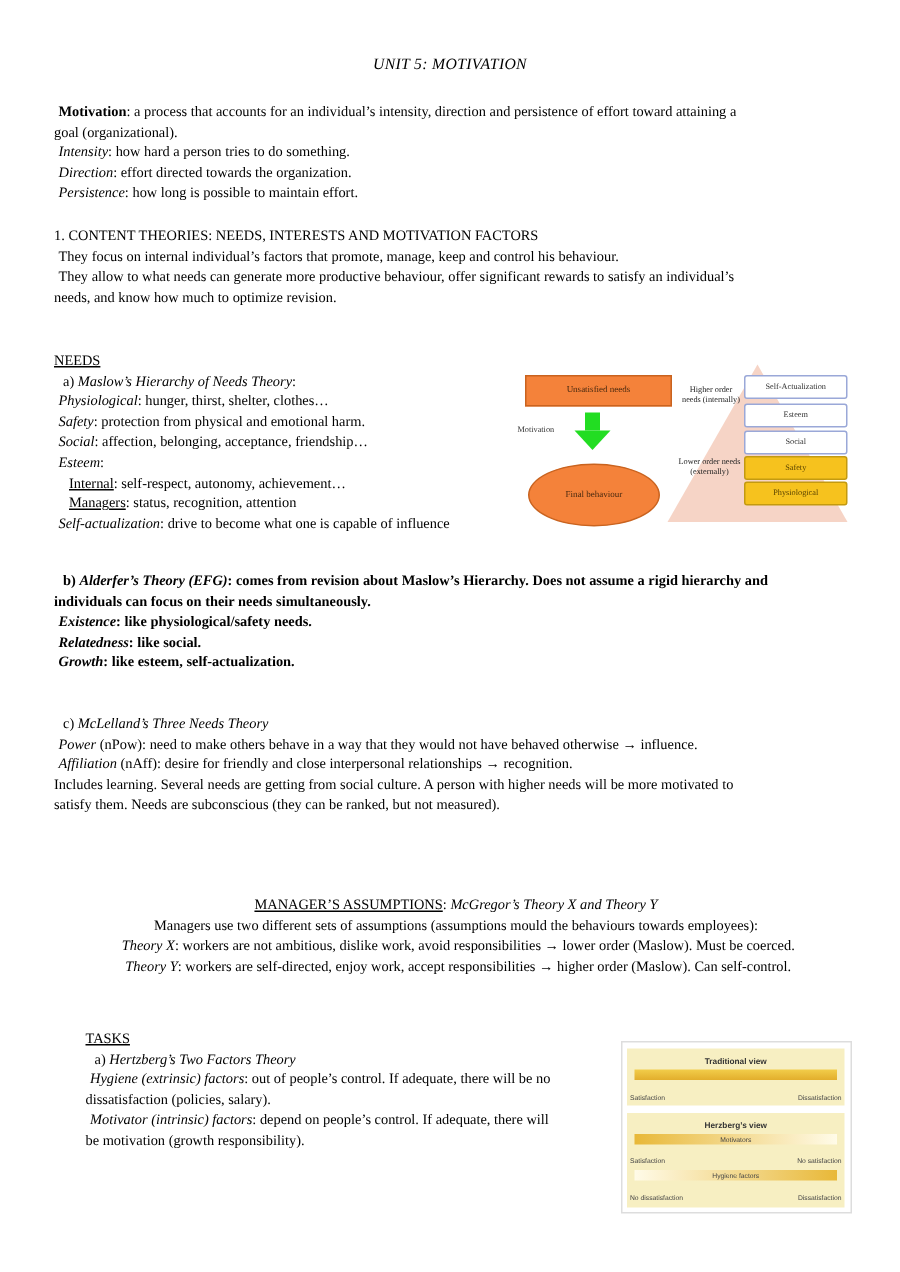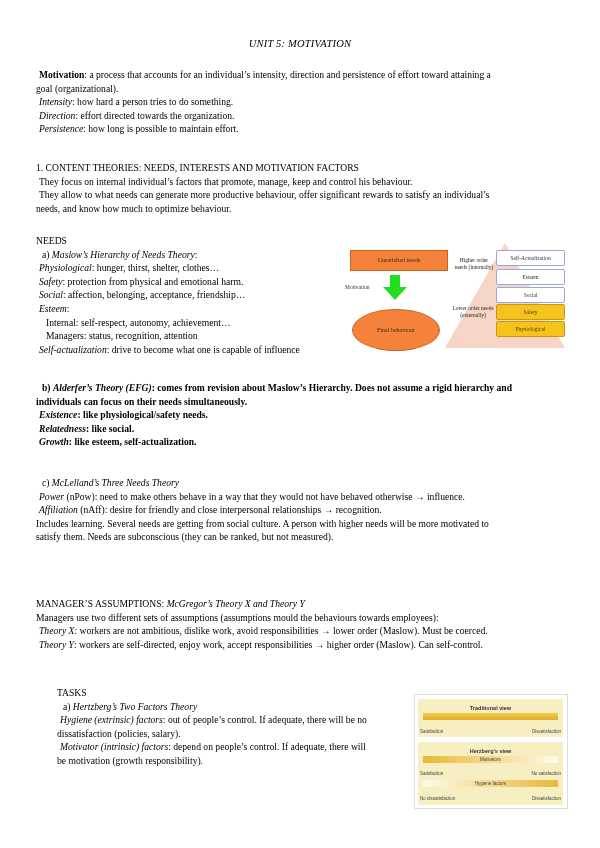--- a/index.html
+++ b/index.html
@@ -4,21 +4,21 @@
   <style>
     html, body { margin: 0; padding: 0; background: #ffffff; }
     body { width: 600px; height: 848px; position: relative; overflow: hidden;
       font-family: "Liberation Serif", "DejaVu Serif", serif; color: #000; font-size: 9.6px; line-height: 13.6px; }
     .page { position: absolute; left: 0; top: 0; width: 600px; height: 848px; }
     .title { position: absolute; left: 0; width: 600px; top: 37px; text-align: center; font-style: italic; font-size: 10.5px; letter-spacing: 0.2px; }
     .blk { position: absolute; left: 36px; width: 536px; }
     .ln { white-space: nowrap; height: 13.6px; }
     .i { font-style: italic; }
     .b { font-weight: bold; }
-    .u { }
+    .u { text-decoration: underline; }
     .ind1 { padding-left: 3px; }
 
     
     .fig1 { position: absolute; left: 342px; top: 243px; width: 226px; height: 127px; }
     .unsat { position: absolute; left: 8px; top: 7px; width: 96px; height: 19px; background: #f4823a; border: 1px solid #c9631f;
       font-size: 6px; color: #4a2a10; text-align: center; line-height: 19px; }
     .arrow-shaft { position: absolute; left: 48px; top: 32px; width: 10px; height: 12px; background: #22dd22; }
     .arrow-head { position: absolute; left: 41px; top: 44px; width: 0; height: 0; border-left: 12px solid transparent; border-right: 12px solid transparent; border-top: 13px solid #22dd22; }
     .motiv-lbl { position: absolute; left: 3px; top: 38px; font-size: 5.5px; color: #333; }
     .goal { position: absolute; left: 10px; top: 66px; width: 86px; height: 40px; background: #f4823a; border: 1px solid #c9631f; border-radius: 50%;
@@ -47,25 +47,25 @@
   <div class="title">UNIT 5: MOTIVATION</div>
 
   <div class="blk" style="top:68px;">
     <div class="ln"><span class="b" style="padding-left:3px;">Motivation</span><span>: a process that accounts for an individual’s intensity, direction and persistence of effort toward attaining a</span></div>
     <div class="ln">goal (organizational).</div>
     <div class="ln ind1"><span class="i">Intensity</span><span>: how hard a person tries to do something.</span></div>
     <div class="ln ind1"><span class="i">Direction</span><span>: effort directed towards the organization.</span></div>
     <div class="ln ind1"><span class="i">Persistence</span><span>: how long is possible to maintain effort.</span></div>
   </div>
 
-  <div class="blk" style="top:161px;">
+  <div class="blk" style="top:151px;">
     <div class="ln">1.  CONTENT THEORIES: NEEDS, INTERESTS AND MOTIVATION FACTORS</div>
     <div class="ln ind1">They focus on internal individual’s factors that promote, manage, keep and control his behaviour.</div>
     <div class="ln ind1">They allow to what needs can generate more productive behaviour, offer significant rewards to satisfy an individual’s</div>
-    <div class="ln">needs, and know how much to optimize behaviour.</div>
+    <div class="ln">needs, and know how much to optimize revision.</div>
   </div>
 
   <div class="blk" style="top:234px; width:310px;">
     <div class="ln u">NEEDS</div>
     <div class="ln" style="padding-left:6px;"><span>a) </span><span class="i">Maslow’s Hierarchy of Needs Theory</span><span>:</span></div>
     <div class="ln ind1"><span class="i">Physiological</span><span>: hunger, thirst, shelter, clothes…</span></div>
     <div class="ln ind1"><span class="i">Safety</span><span>: protection from physical and emotional harm.</span></div>
     <div class="ln ind1"><span class="i">Social</span><span>: affection, belonging, acceptance, friendship…</span></div>
     <div class="ln ind1"><span class="i">Esteem</span><span>:</span></div>
     <div class="ln" style="padding-left:10px;"><span class="u">Internal</span><span>: self-respect, autonomy, achievement…</span></div>
@@ -100,21 +100,21 @@
   </div>
 
   <div class="blk" style="top:476px;">
     <div class="ln" style="padding-left:6px;"><span>c) </span><span class="i">McLelland’s Three Needs Theory</span></div>
     <div class="ln ind1"><span class="i">Power</span><span> (nPow): need to make others behave in a way that they would not have behaved otherwise → influence.</span></div>
     <div class="ln ind1"><span class="i">Affiliation</span><span> (nAff): desire for friendly and close interpersonal relationships → recognition.</span></div>
     <div class="ln">Includes learning. Several needs are getting from social culture. A person with higher needs will be more motivated to</div>
     <div class="ln">satisfy them. Needs are subconscious (they can be ranked, but not measured).</div>
   </div>
 
-  <div class="blk" style="top:597px;">
+  <div class="blk" style="top:597px;text-align:center;">
     <div class="ln"><span class="u">MANAGER’S ASSUMPTIONS</span><span>: </span><span class="i">McGregor’s Theory X and Theory Y</span></div>
     <div class="ln">Managers use two different sets of assumptions (assumptions mould the behaviours towards employees):</div>
     <div class="ln ind1"><span class="i">Theory X</span><span>: workers are not ambitious, dislike work, avoid responsibilities → lower order (Maslow). Must be coerced.</span></div>
     <div class="ln ind1"><span class="i">Theory Y</span><span>: workers are self-directed, enjoy work, accept responsibilities → higher order (Maslow). Can self-control.</span></div>
   </div>
 
   <div class="blk" style="top:686px; width:370px;margin-left:21px;">
     <div class="ln u">TASKS</div>
     <div class="ln" style="padding-left:6px;"><span>a) </span><span class="i">Hertzberg’s Two Factors Theory</span></div>
     <div class="ln ind1"><span class="i">Hygiene (extrinsic) factors</span><span>: out of people’s control. If adequate, there will be no</span></div>

